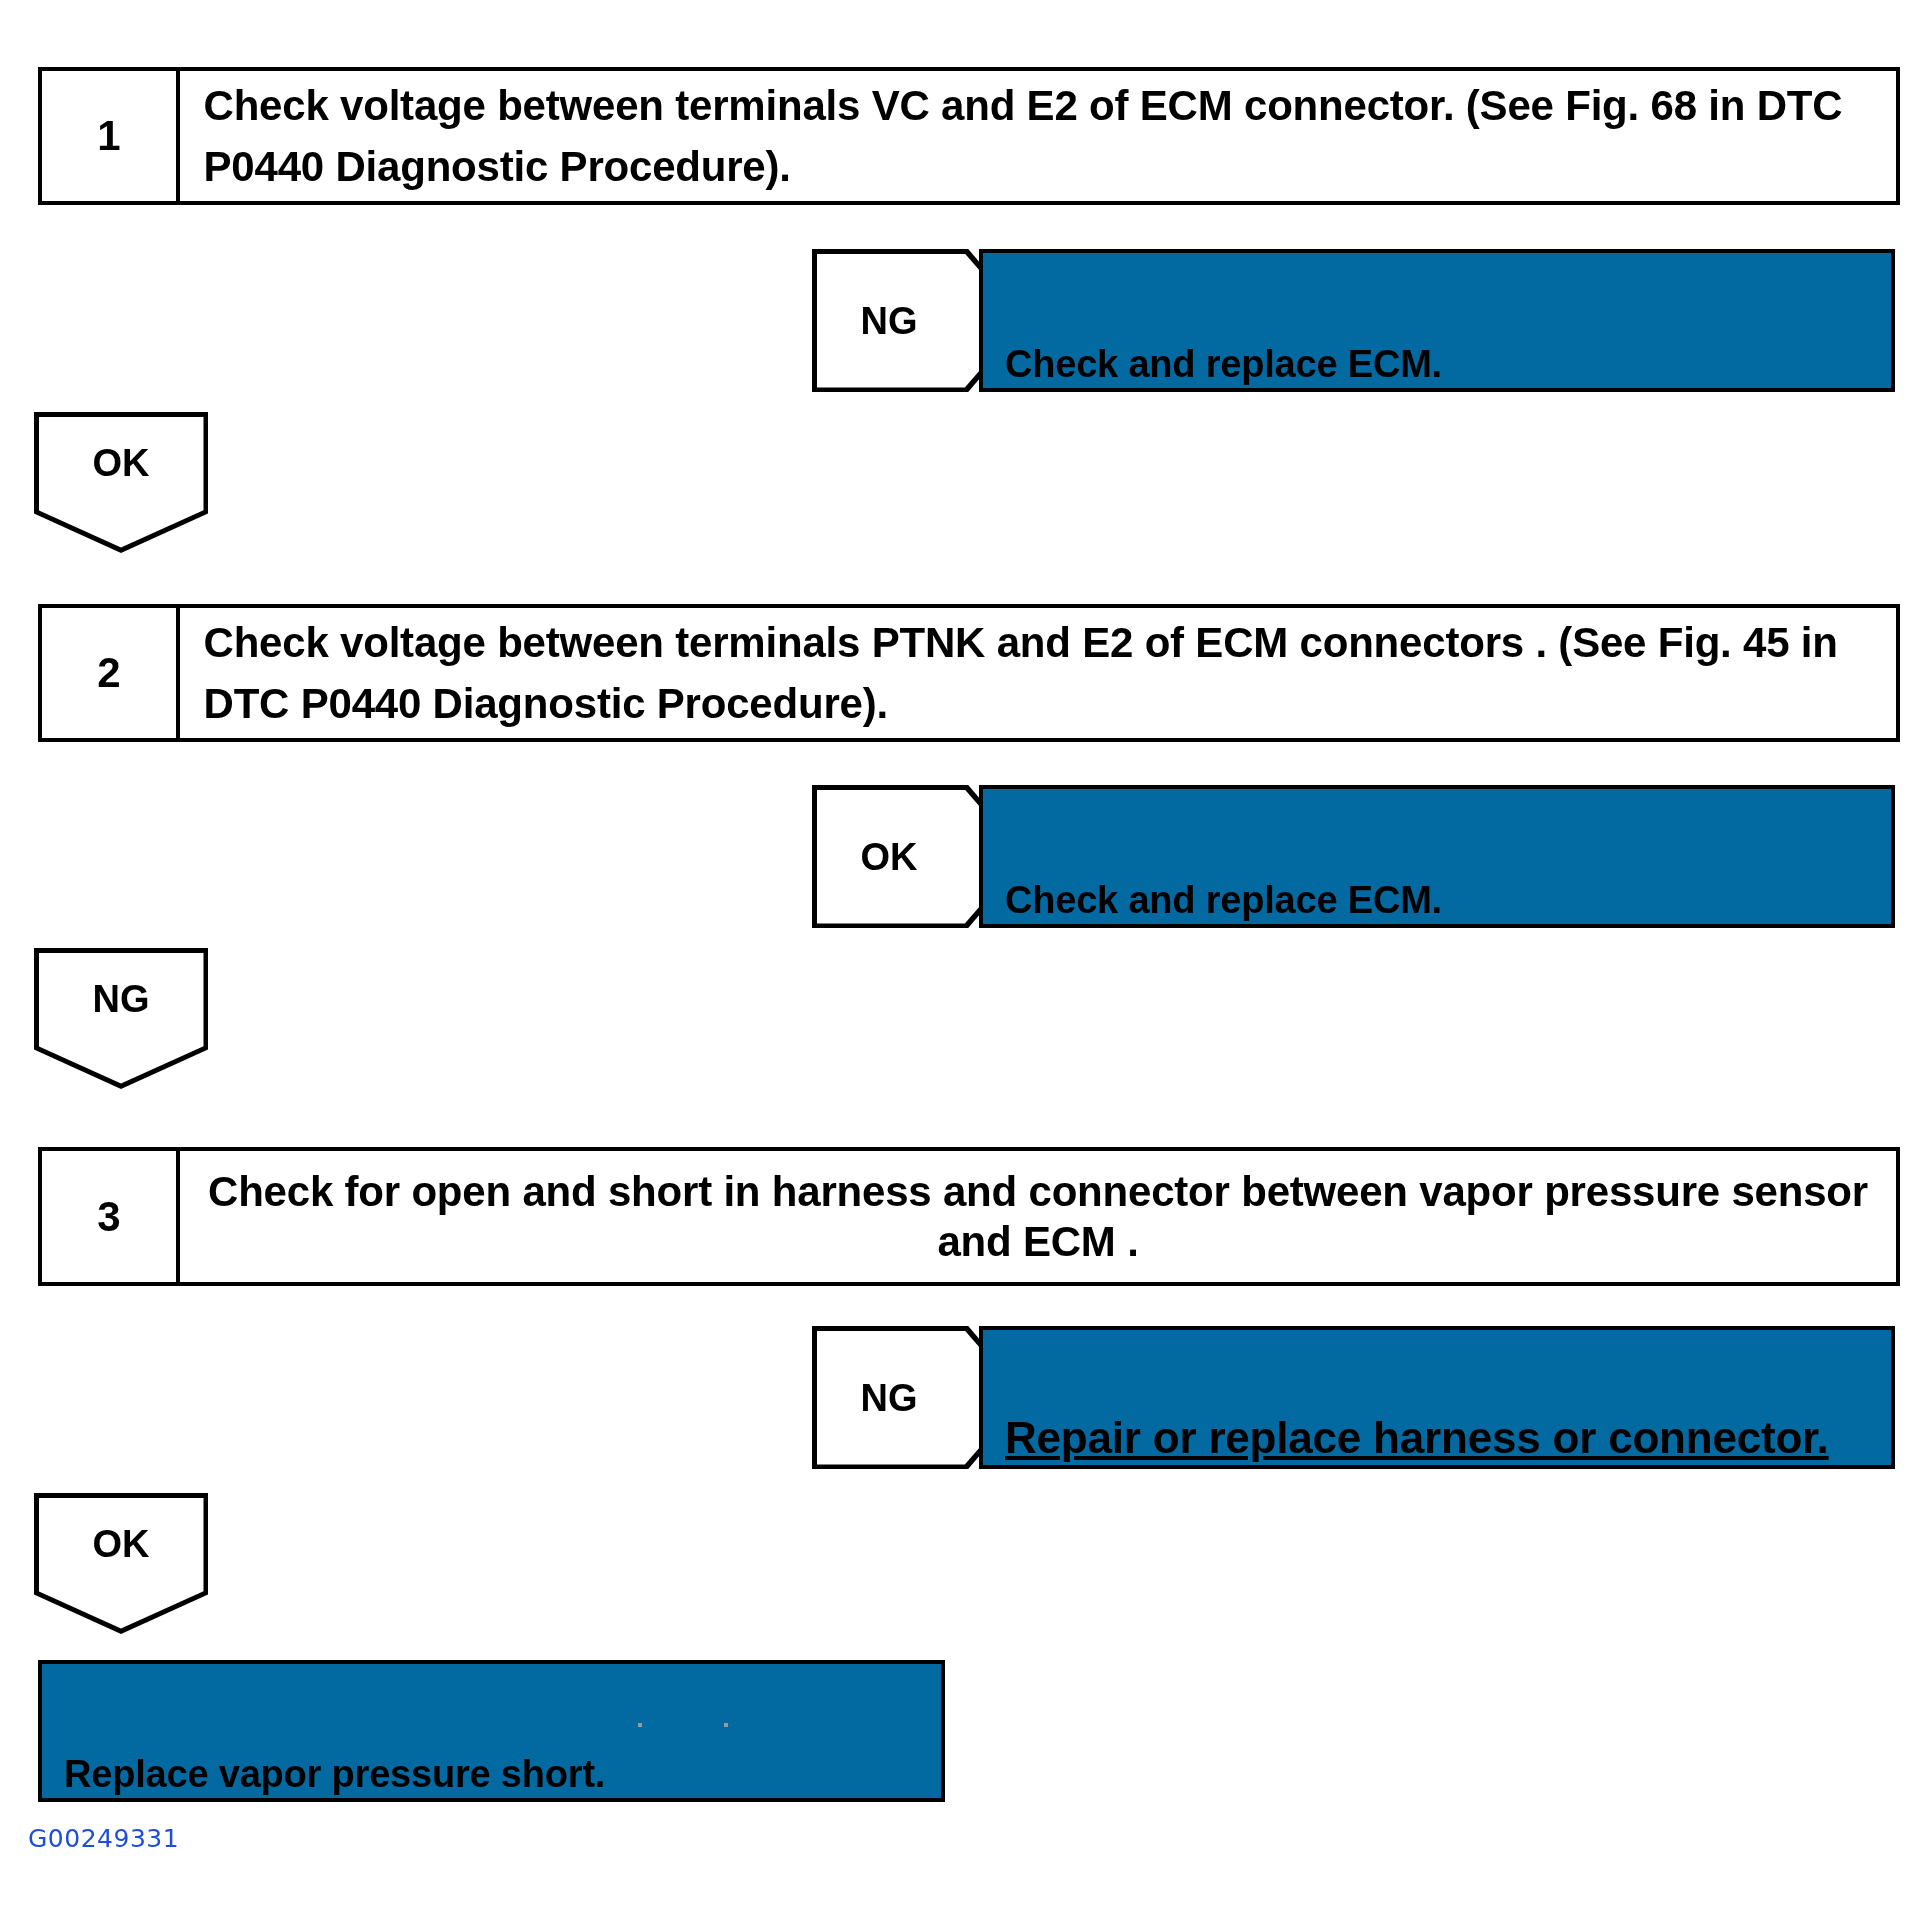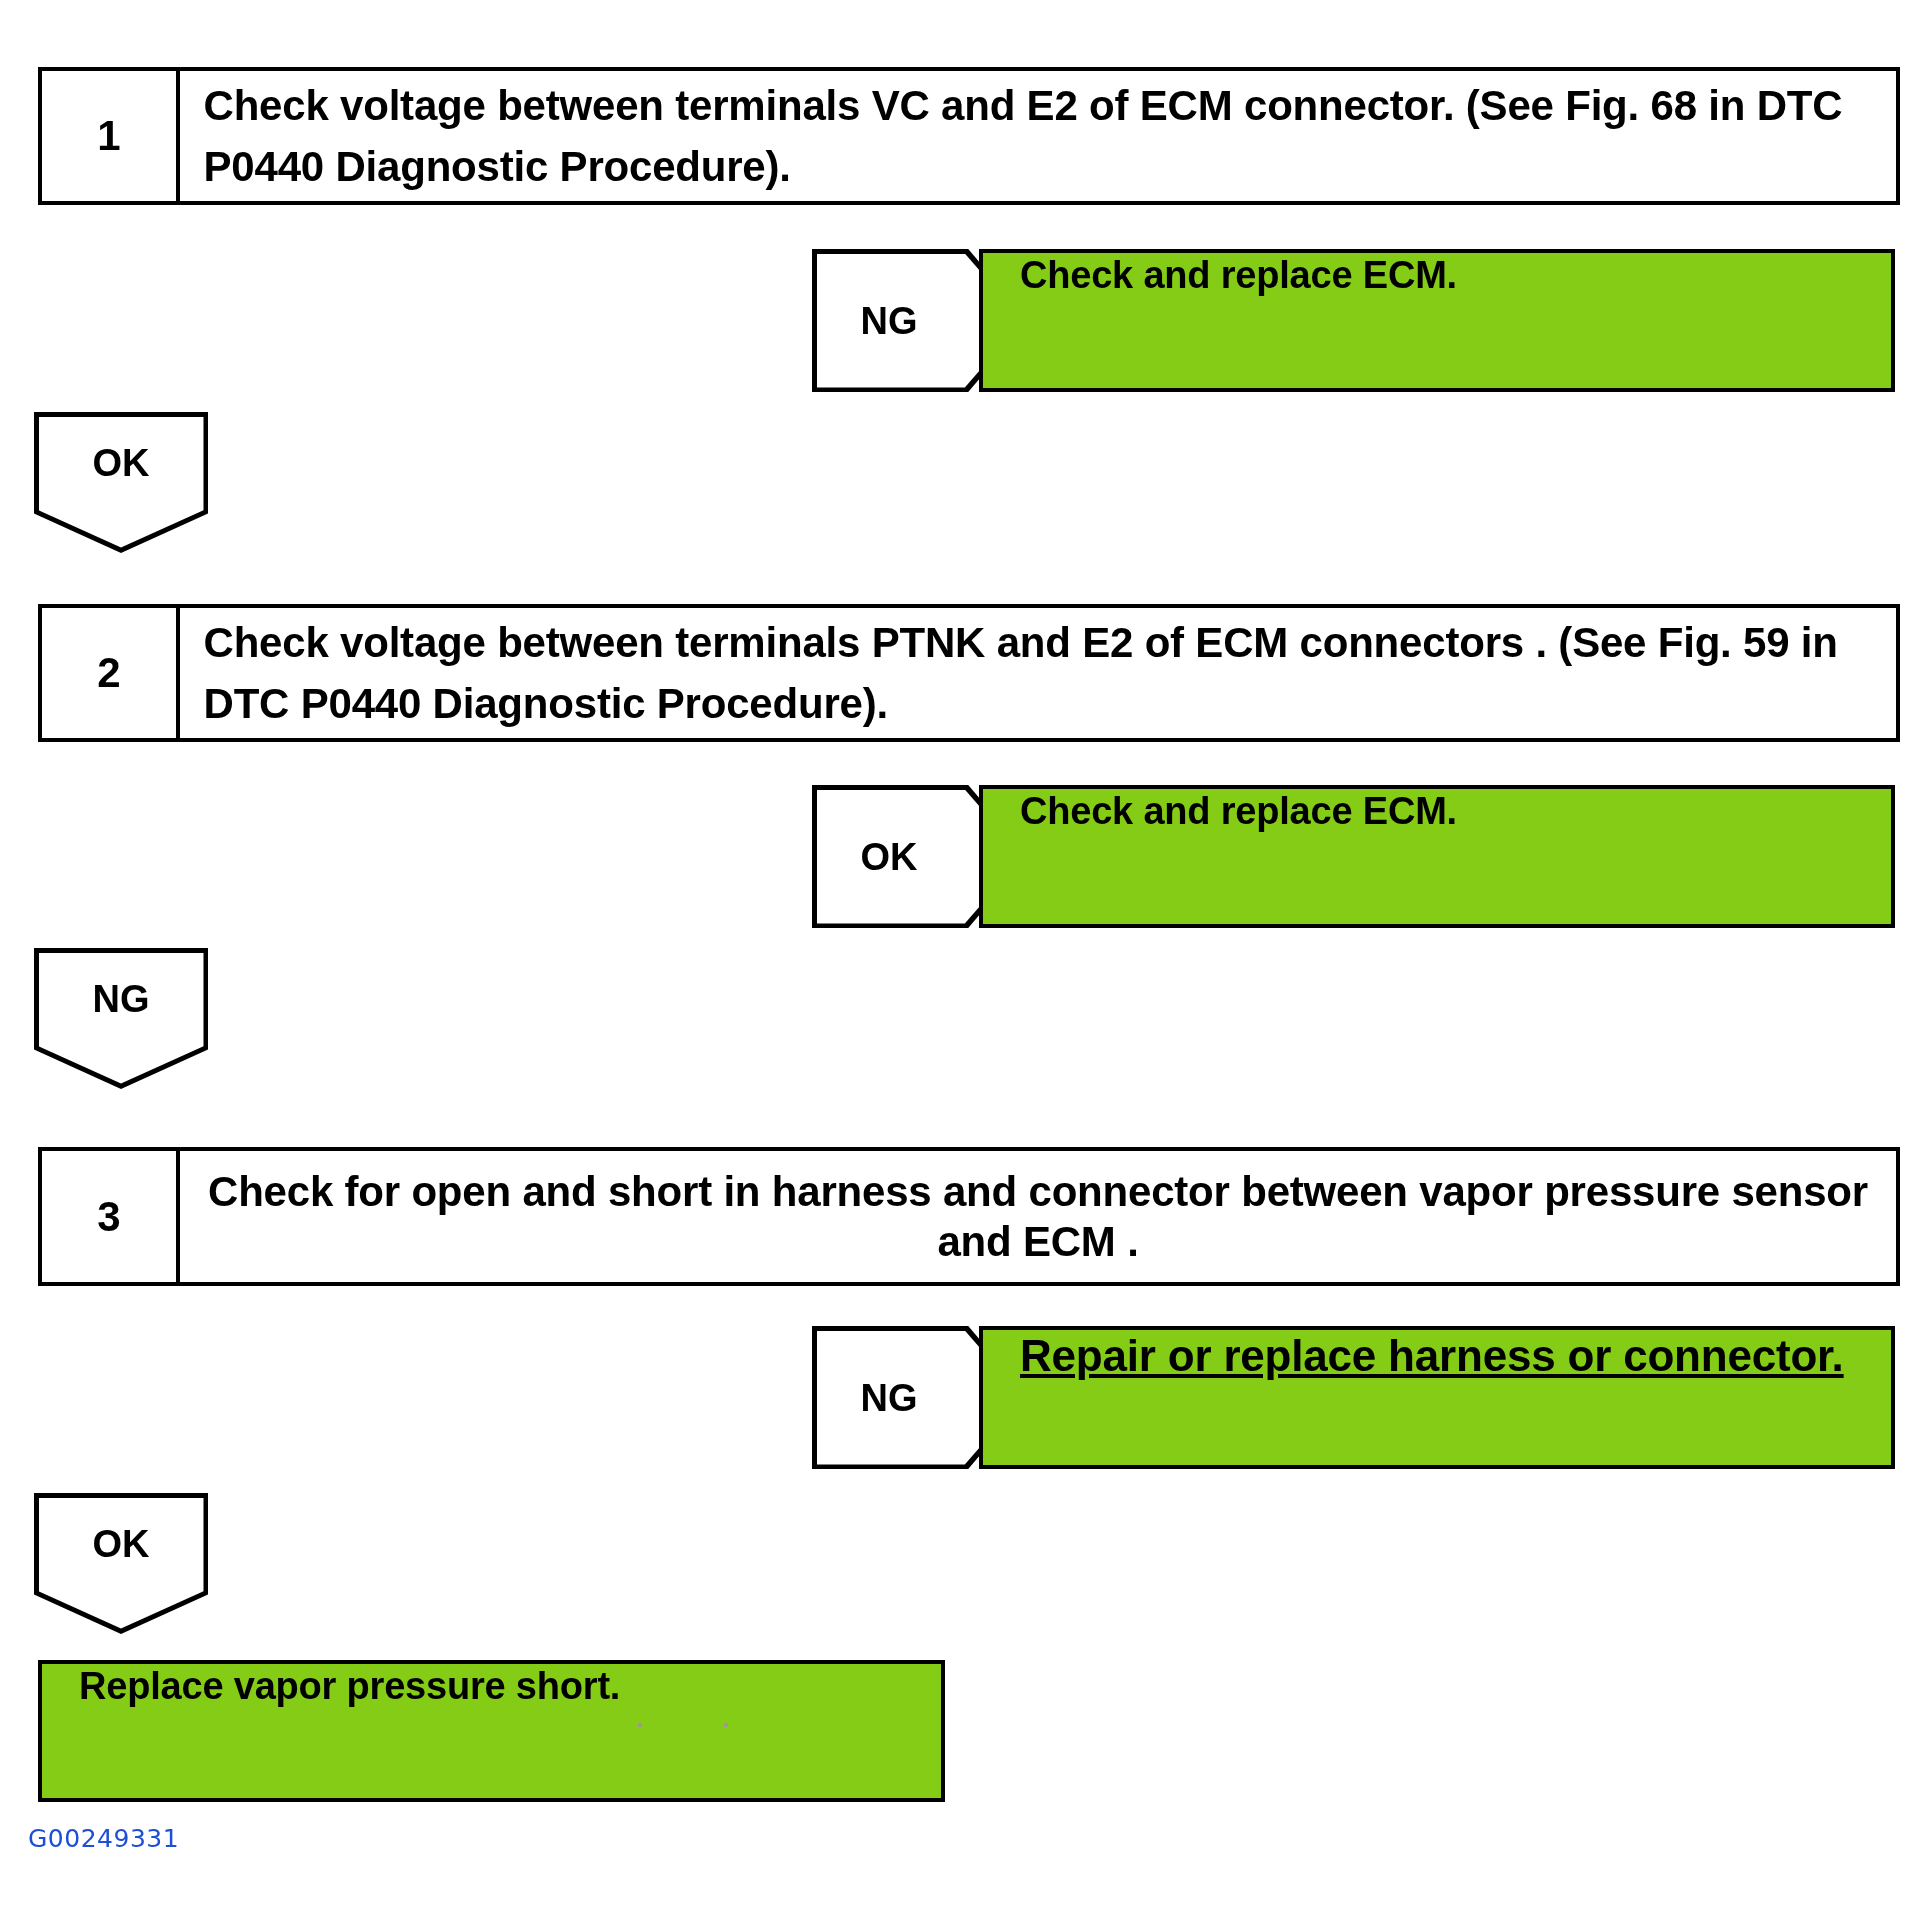--- a/index.html
+++ b/index.html
@@ -58,24 +58,24 @@
   .step-text.tight {
     line-height: 1.18;
     text-align: center;
   }
 
   
   .result-box {
     position: absolute;
     box-sizing: border-box;
     border: 4.5px solid #000;
-    background: #84cc16;
-    display: flex;
-    align-items: flex-start;
-    padding: 0 37px;
+    background: #0369a1;
+    display: flex;
+    align-items: flex-end;
+    padding: 0 22px;
   }
   .result-text {
     font-size: 38px;
     font-weight: 700;
     line-height: 1.2;
     letter-spacing: -0.2px;
   }
   .result-text.small {
     font-size: 44px;
     text-decoration: underline;
@@ -187,21 +187,21 @@
   <div class="judge-down" style="left:34px; top:412px; width:174px; height:141px;">
     <div class="inner"></div>
     <span class="label">OK</span>
   </div>
 
   <div class="step-box" style="left:38px; top:604px; width:1862px; height:138px;">
     <div class="step-num-cell">
       <span class="step-num">2</span>
     </div>
     <div class="step-text-cell">
-      <span class="step-text">Check voltage between terminals PTNK and E2 of ECM connectors .  (See Fig. 59 in DTC P0440 Diagnostic Procedure).</span>
+      <span class="step-text">Check voltage between terminals PTNK and E2 of ECM connectors .  (See Fig. 45 in DTC P0440 Diagnostic Procedure).</span>
     </div>
   </div>
 
   <div class="judge-right" style="left:812px; top:785px; width:217px; height:143px;">
     <div class="inner"></div>
     <span class="label">OK</span>
   </div>
   <div class="result-box" style="left:979px; top:785px; width:916px; height:143px;">
     <span class="result-text">Check and replace ECM.</span>
   </div>

